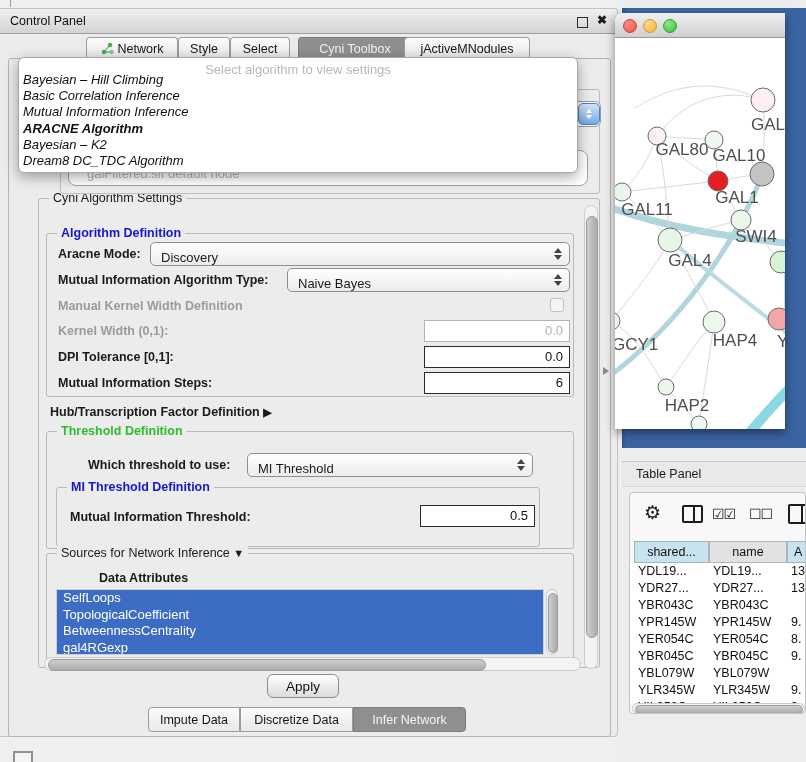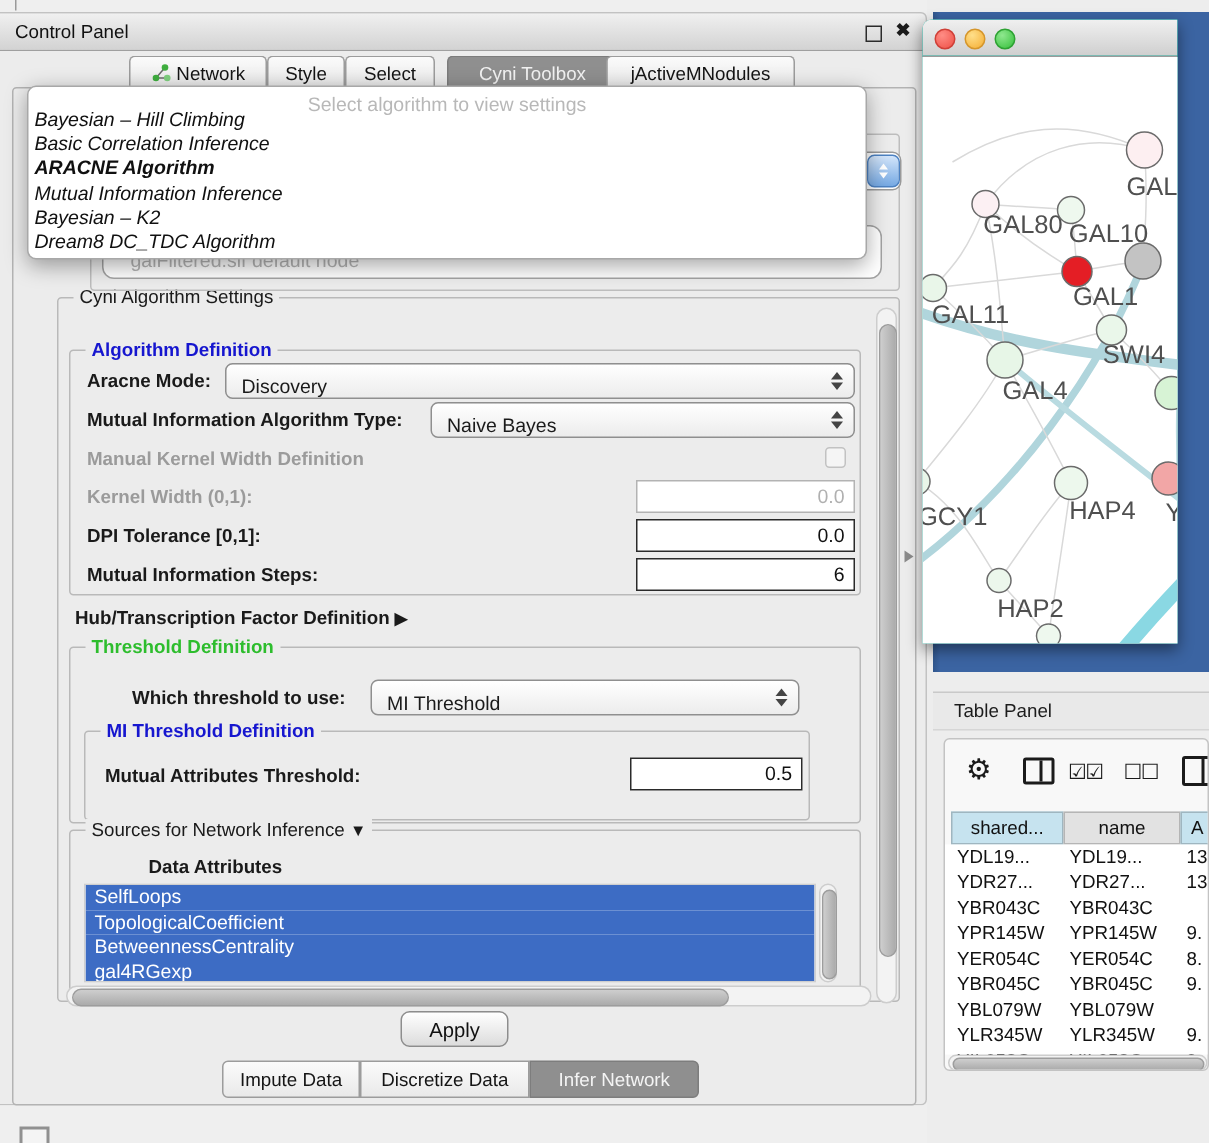--- a/index.html
+++ b/index.html
@@ -157,22 +157,22 @@
     </div>
     <div class="abs ghost-comboB">
       <span>galFiltered.sif default node</span>
     </div>
 
     <div class="abs popup">
       <div class="ph">Select algorithm to view settings</div>
       <div class="plist">
           <div class="pitem">Bayesian – Hill Climbing</div>
           <div class="pitem">Basic Correlation Inference</div>
+          <div class="pitem">Mutual Information Inference</div>
           <div class="pitem sel">ARACNE Algorithm</div>
-          <div class="pitem">Mutual Information Inference</div>
           <div class="pitem">Bayesian – K2</div>
           <div class="pitem">Dream8 DC_TDC Algorithm</div>
         </div>
     </div>
 
     <div class="abs grp" style="left:38px;top:189px;width:562px;height:470px;">
       <span class="glabel">Cyni Algorithm Settings</span>
     </div>
 
     <div class="abs grp" style="left:46px;top:224px;width:528px;height:164px;">
@@ -226,21 +226,21 @@
     <div class="abs combo" style="left:247px;top:444px;width:286px;height:24px;">
       <span>MI Threshold</span>
       <span class="arr">
           <i class="up"></i>
           <i class="dn"></i>
         </span>
     </div>
     <div class="abs grp" style="left:56px;top:478px;width:484px;height:60px;">
       <span class="glabel blue">MI Threshold Definition</span>
     </div>
-    <span class="abs lbl" style="left:70px;top:501px;">Mutual Attributes Threshold:</span>
+    <span class="abs lbl" style="left:70px;top:501px;">Mutual Information Threshold:</span>
     <div class="abs tfield" style="left:420px;top:496px;width:115px;height:22px;">
       <span>0.5</span>
     </div>
 
     <div class="abs grp" style="left:46px;top:544px;width:528px;height:108px;">
       <span class="glabel">
         <span>Sources for Network Inference</span>
         <span class="tri">▼</span>
       </span>
     </div>

